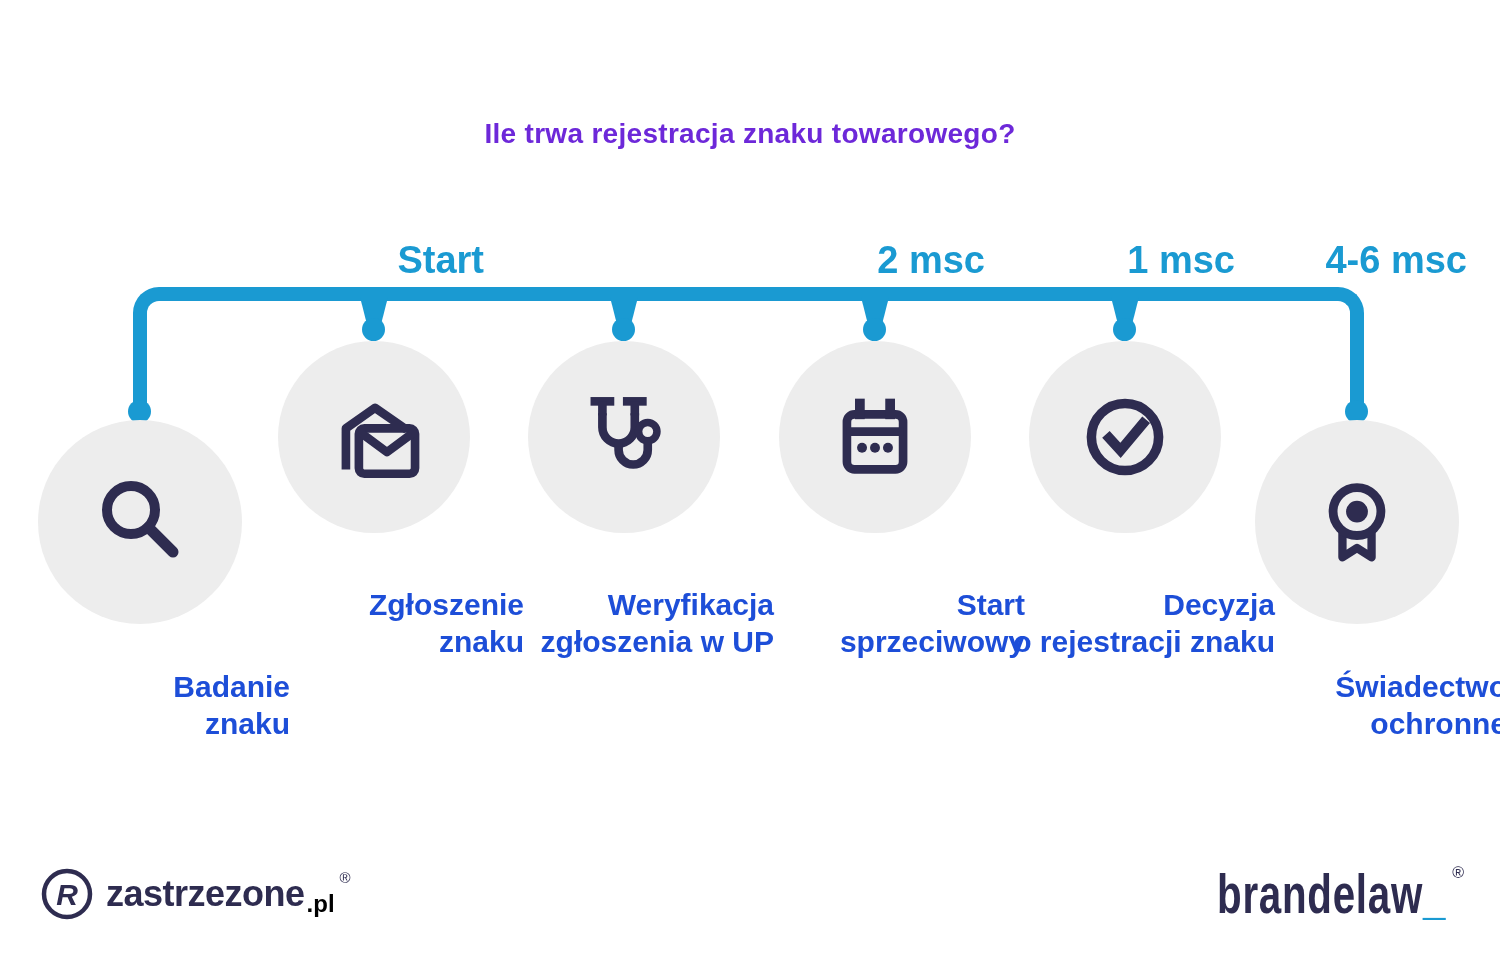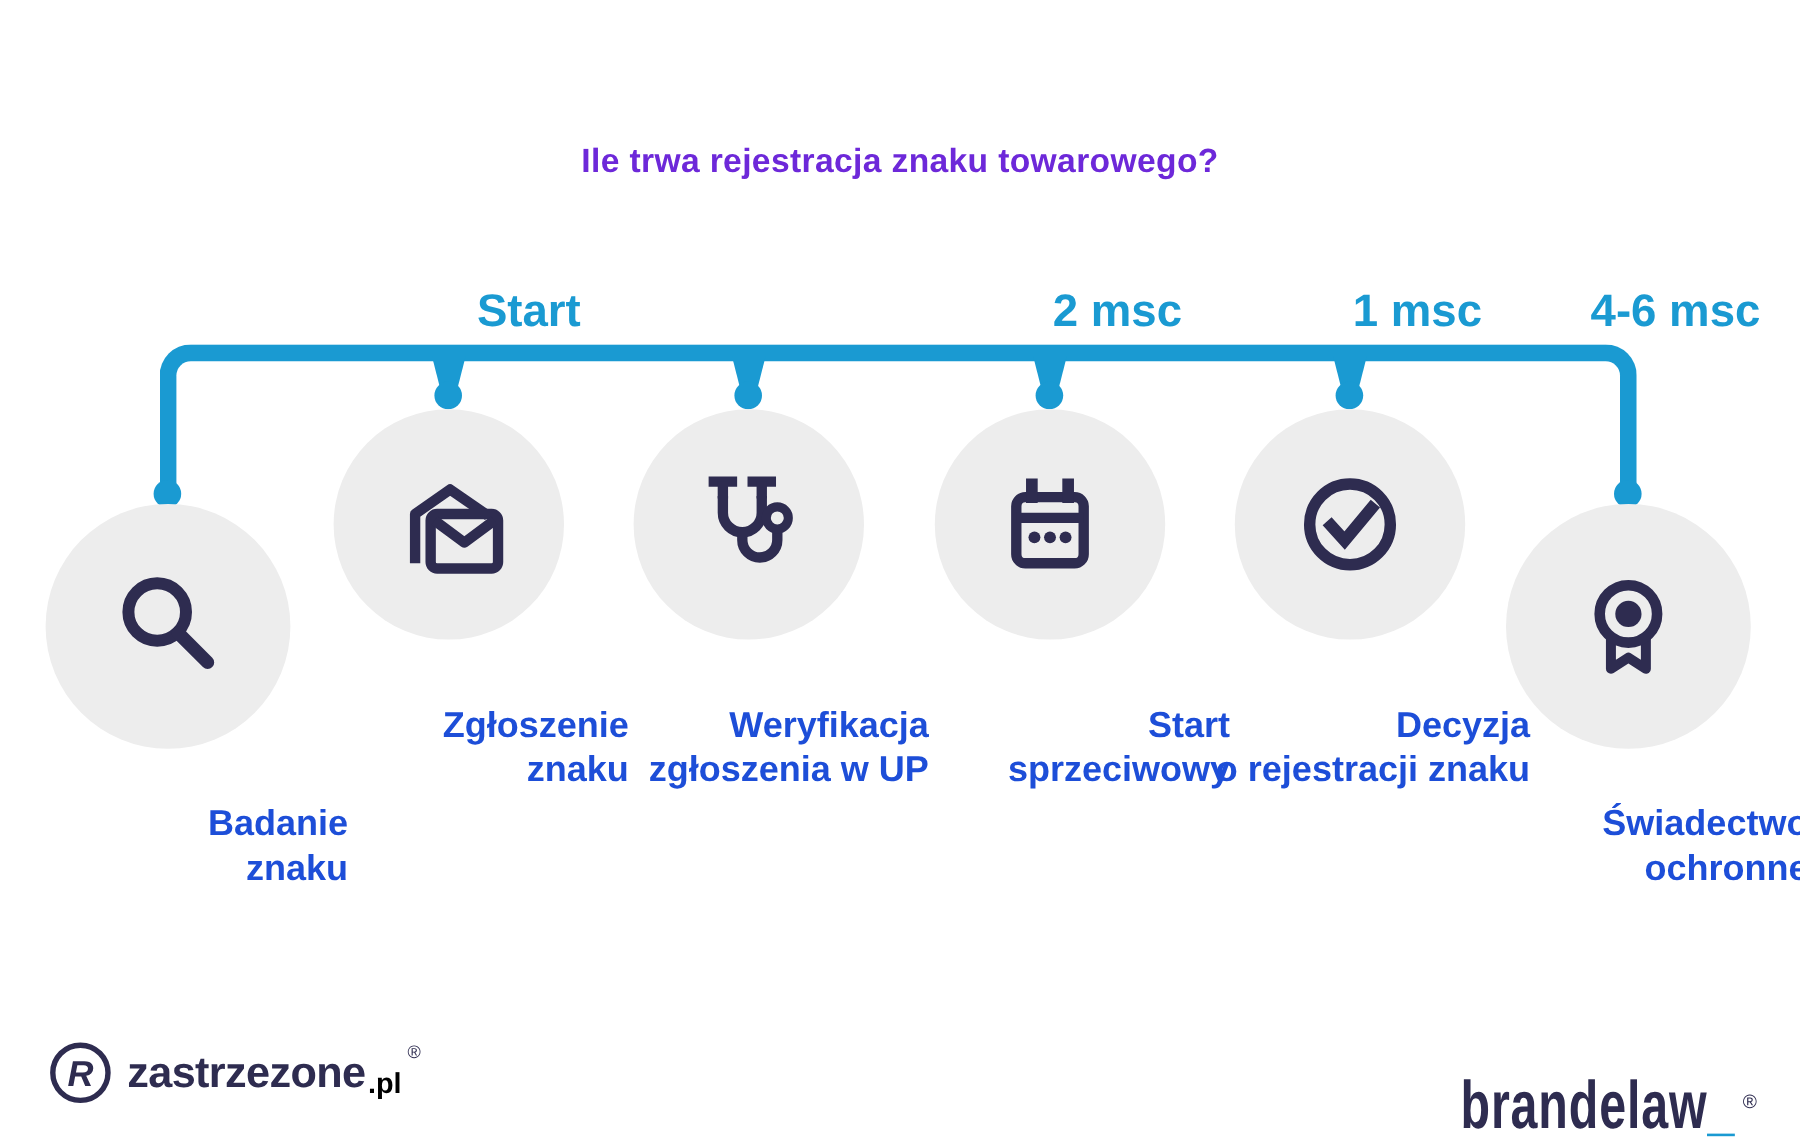--- a/index.html
+++ b/index.html
@@ -70,21 +70,21 @@
   .logo-left {
     position:absolute; left:40px; top:864px; height:60px;
     display:flex; align-items:center;
   }
   .logo-left .mark { margin-right:12px; }
   .zast { font-size:36px; font-weight:bold; color:#2e2c50; letter-spacing:-0.5px; }
   .pl { font-size:24px; font-weight:bold; color:#000000; align-self:flex-end; margin:0 0 6px 2px; }
   .reg-left { font-size:15px; color:#2e2c50; position:relative; top:-17px; margin-left:5px; }
   .logo-right {
     position:absolute; right:36px; top:866px;
-    display:flex; align-items:center;margin-top:27px;
+    display:flex; align-items:flex-start;
   }
   .brand {
     display:inline-block; transform:scaleX(0.72); transform-origin:right bottom;
     font-size:56px; font-weight:bold; color:#2e2c50; letter-spacing:1px;
     line-height:56px;
   }
   .brand .u { color:#1a9ad2; }
   .reg-right { font-size:16px; color:#2e2c50; margin-left:6px; position:relative; top:-2px; }
 </style>
 </head>

